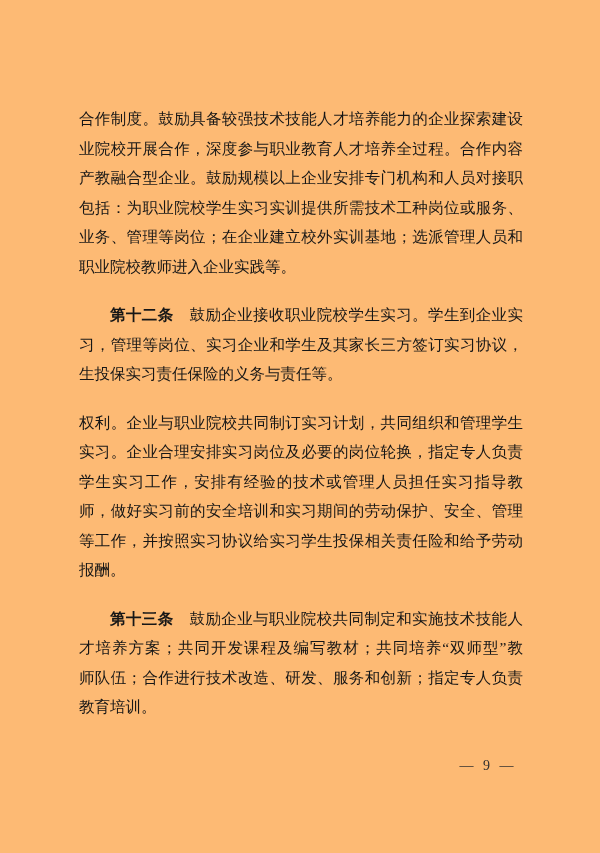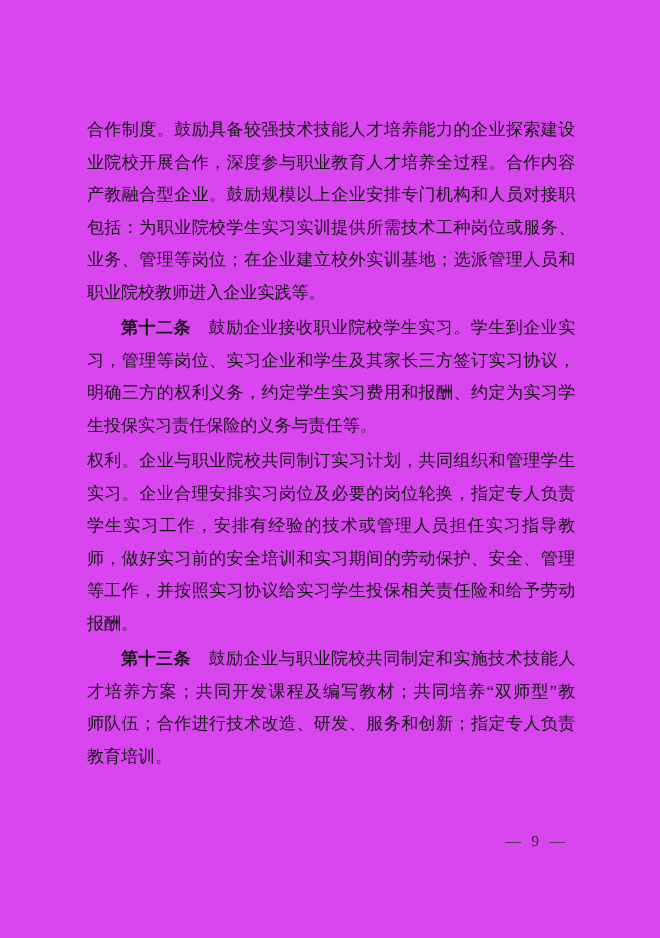--- a/index.html
+++ b/index.html
@@ -17,21 +17,21 @@
   }
   .text-block {
     position: absolute;
     left: 79px;
     top: 104px;
     width: 444px;
     font-size: 15.5px;
     color: #161616;
   }
   .paragraph { margin: 0; }
-  .paragraph + .paragraph { margin-top: 3px; }
+  .paragraph + .paragraph { margin-top: 19px; }
   .line {
     line-height: 29.5px;
     text-align: justify;
     text-align-last: justify;
     text-justify: inter-ideograph;
     white-space: normal;
   }
   .line.para-end { text-align-last: left; }
   .line.indented { text-indent: 2em; }
   .line b { font-weight: bold; }
@@ -44,34 +44,33 @@
     line-height: 20px;
     color: #2e2e2e;
     letter-spacing: 3px;
     text-align: center;
     white-space: nowrap;
   }
 </style>
 </head>
 <body>
 
-<div class="page" style="background: #d946ef; color: rgb(22, 22, 22);">
+<div class="page" style="background: #fdba74; color: rgb(22, 22, 22);">
   <div class="text-block">
       <div class="paragraph">
         <div class="line"><span>合作制度。鼓励具备较强技术技能人才培养能力的企业探索建设</span></div>
         <div class="line"><span>业院校开展合作，深度参与职业教育人才培养全过程。合作内容</span></div>
         <div class="line"><span>产教融合型企业。鼓励规模以上企业安排专门机构和人员对接职</span></div>
         <div class="line"><span>包括：为职业院校学生实习实训提供所需技术工种岗位或服务、</span></div>
         <div class="line"><span>业务、管理等岗位；在企业建立校外实训基地；选派管理人员和</span></div>
         <div class="line para-end"><span>职业院校教师进入企业实践等。</span></div>
       </div>
       <div class="paragraph">
         <div class="line indented"><b>第十二条</b><span>　鼓励企业接收职业院校学生实习。学生到企业实</span></div>
         <div class="line"><span>习，管理等岗位、实习企业和学生及其家长三方签订实习协议，</span></div>
-        <div class="line"><span>明确三方的权利义务，约定学生实习费用和报酬、约定为实习学</span></div>
         <div class="line para-end"><span>生投保实习责任保险的义务与责任等。</span></div>
       </div>
       <div class="paragraph">
         <div class="line"><span>权利。企业与职业院校共同制订实习计划，共同组织和管理学生</span></div>
         <div class="line"><span>实习。企业合理安排实习岗位及必要的岗位轮换，指定专人负责</span></div>
         <div class="line"><span>学生实习工作，安排有经验的技术或管理人员担任实习指导教</span></div>
         <div class="line"><span>师，做好实习前的安全培训和实习期间的劳动保护、安全、管理</span></div>
         <div class="line"><span>等工作，并按照实习协议给实习学生投保相关责任险和给予劳动</span></div>
         <div class="line para-end"><span>报酬。</span></div>
       </div>

